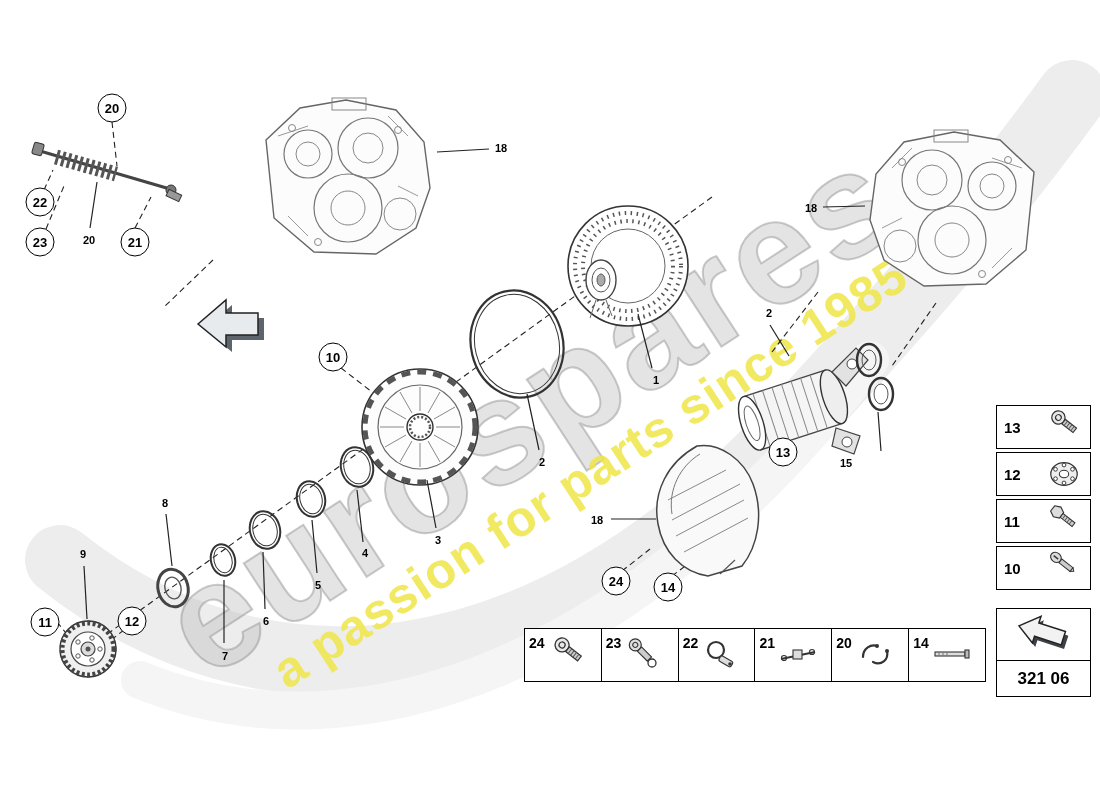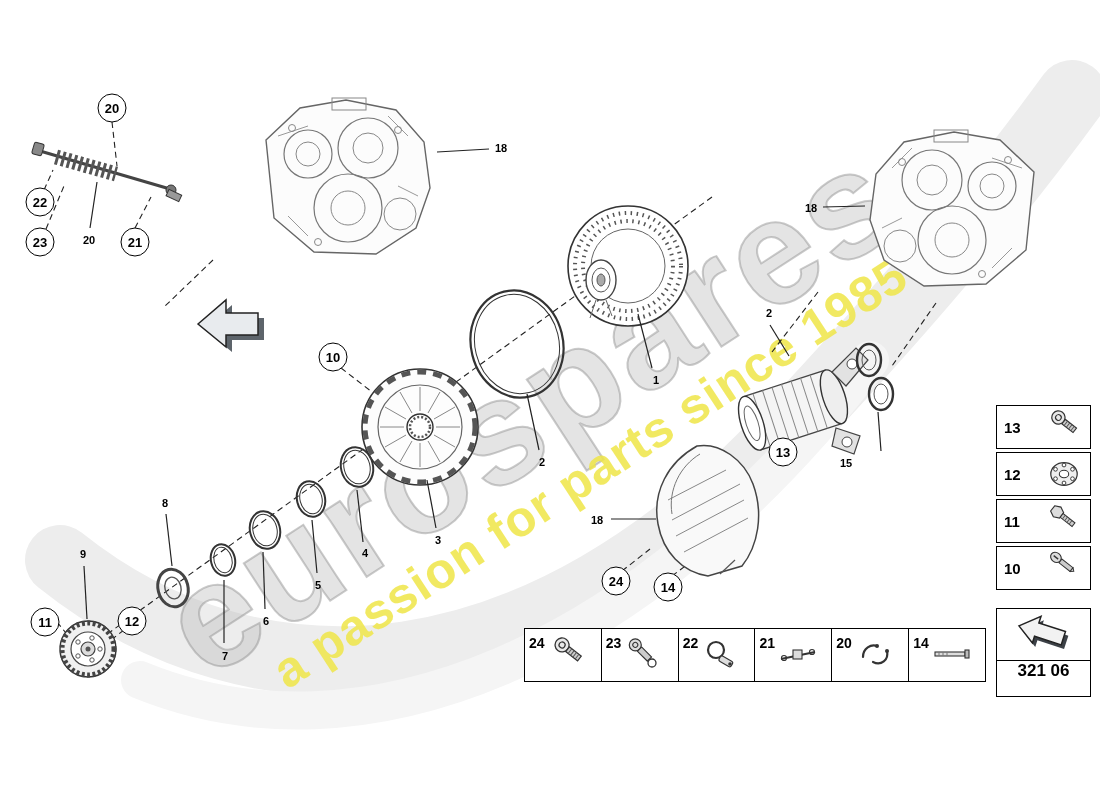--- a/index.html
+++ b/index.html
@@ -28,21 +28,21 @@
   .legend{position:absolute;z-index:4;left:524px;top:628px;width:462px;height:54px;
     border:1.7px solid #000;background:#fff;display:flex;box-sizing:border-box;}
   .legend-cell{flex:1;display:flex;align-items:center;gap:3px;padding:3px 4px;
     border-right:1.7px solid #000;box-sizing:border-box;}
   .legend-cell:last-child{border-right:none;}
   .legend-num{font-size:14px;font-weight:bold;align-self:flex-start;padding-top:3px;}
   .arrow-box{position:absolute;z-index:4;left:996px;top:608px;width:95px;height:53px;
     border:1.7px solid #000;background:#fff;display:flex;align-items:center;justify-content:center;
     box-sizing:border-box;}
   .code-box{position:absolute;z-index:4;left:996px;top:660px;width:95px;height:37px;
-    border:1.7px solid #000;background:#fff;display:flex;justify-content:center;
+    border:1.7px solid #000;background:#fff;display:flex;align-items:center;justify-content:center;
     font-size:17px;font-weight:bold;box-sizing:border-box;}
 </style>
 </head>
 <body>
 
 <div class="stage">
 
   <svg class="layer bg-layer" width="1100" height="800" viewBox="0 0 1100 800">
     <path d="M 60,560 C 260,720 540,700 790,430 C 930,280 1010,180 1072,95" fill="none" stroke="#ededed" stroke-width="70" stroke-linecap="round"></path>
     <path d="M 140,680 C 360,770 640,660 870,360" fill="none" stroke="#f5f5f5" stroke-width="38" stroke-linecap="round"></path>

